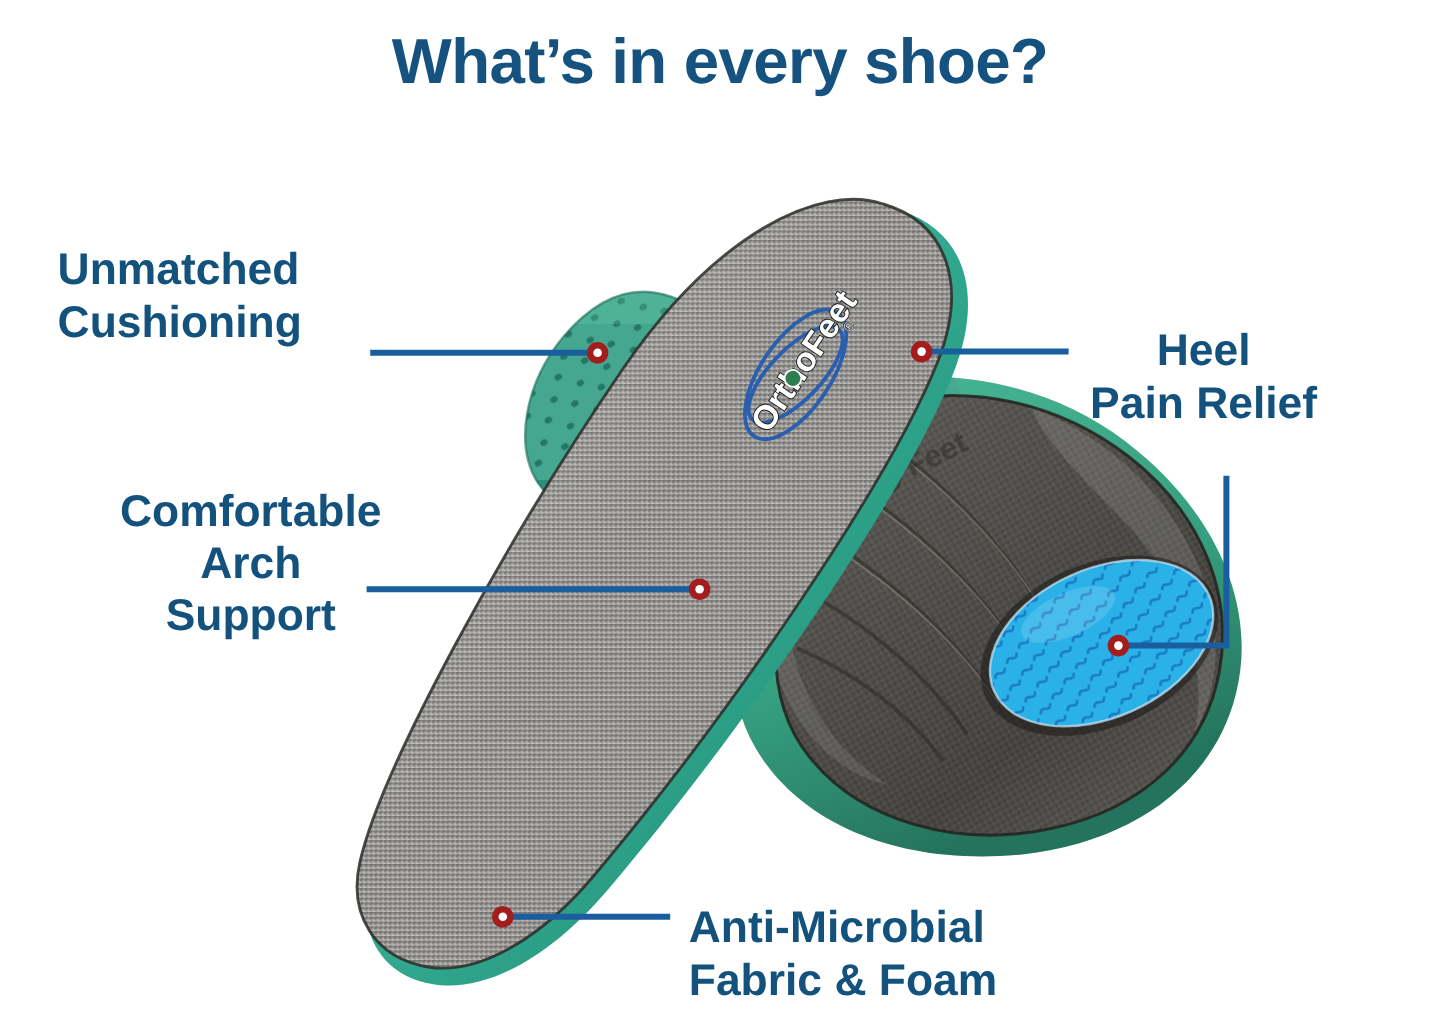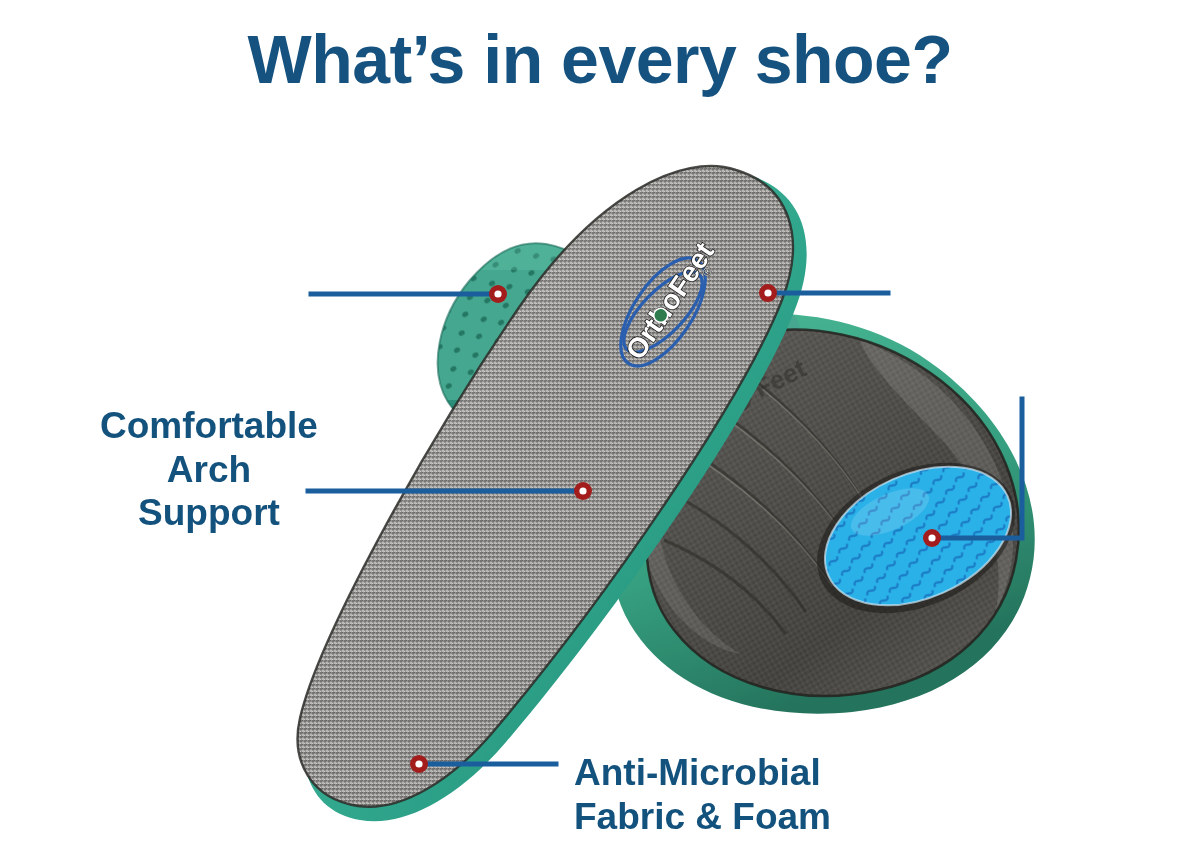--- a/index.html
+++ b/index.html
@@ -18,21 +18,21 @@
     overflow: hidden;
   }
 
   
   #page-title {
     position: absolute;
     left: 0;
     top: 24px;
     width: 1200px;
     text-align: center;
-    font-size: 68px;
+    font-size: 53px;
     font-weight: bold;
     letter-spacing: -0.5px;
     color: #15527f;
     line-height: 1.05;
     white-space: nowrap;
   }
 
   
   .callout-label {
     position: absolute;
@@ -251,25 +251,29 @@
         <ellipse cx="0" cy="0" rx="52" ry="21" fill="none" stroke="#2a5fb0" stroke-width="3.2" transform="rotate(10)"></ellipse>
         <text x="-54" y="9" font-family="'Liberation Sans', sans-serif" font-size="28" font-weight="bold" fill="#ffffff" stroke="#1c1c1c" stroke-width="1.6" paint-order="stroke">OrthoFeet</text>
         <circle cx="-4" cy="0" r="7" fill="#2f7d4f" stroke="#ffffff" stroke-width="1.5"></circle>
         <text x="54" y="18" font-family="'Liberation Sans', sans-serif" font-size="11" fill="#ffffff" stroke="#1c1c1c" stroke-width="0.8" paint-order="stroke">®</text>
       </g>
     </g>
   </svg>
 
   <div id="page-title">What’s in every shoe?</div>
 
+  <div class="callout-label" id="label-cushioning">Unmatched
+Cushioning</div>
 
   <div class="callout-label" id="label-arch">Comfortable
 Arch
 Support</div>
 
+  <div class="callout-label" id="label-heel">Heel
+Pain Relief</div>
 
   <div class="callout-label" id="label-anti">Anti-Microbial
 Fabric &amp; Foam</div>
 
   <svg class="layer" id="leader-layer" viewBox="0 0 1200 857">
 
     <g>
       <polyline points="311,294 490,294" fill="none" stroke="#1b5e9e" stroke-width="5" stroke-linecap="square"></polyline>
       <circle cx="498" cy="294" r="9" fill="#a31d1d"></circle>
       <circle cx="498" cy="294" r="3.6" fill="#ffffff"></circle>

